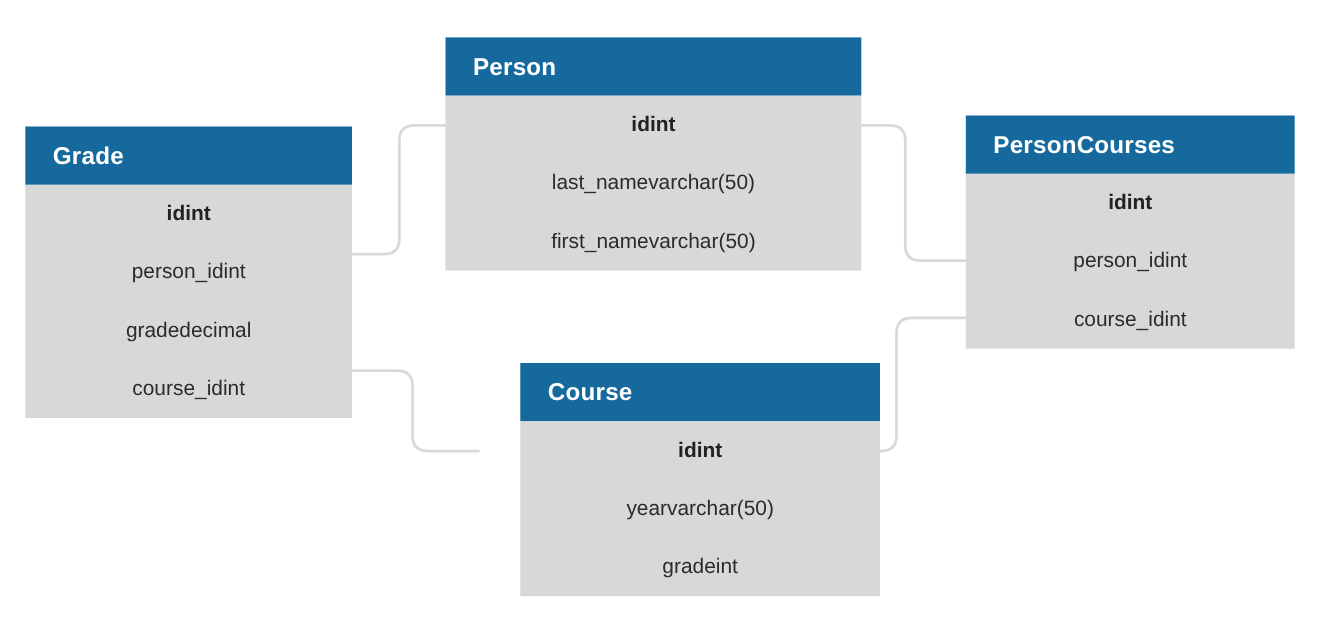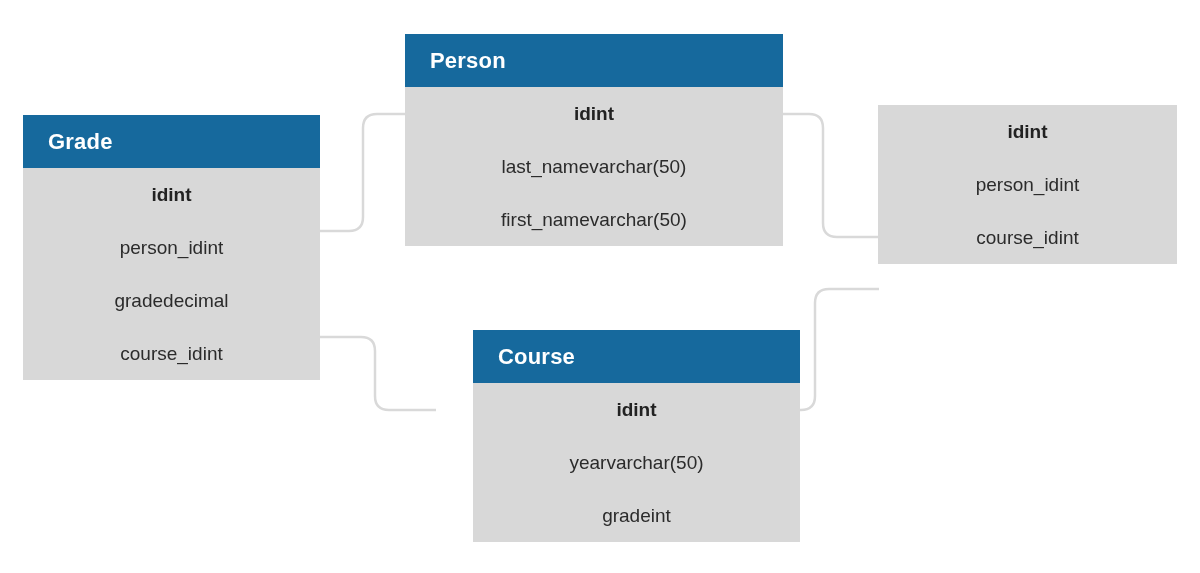--- a/index.html
+++ b/index.html
@@ -128,20 +128,23 @@
         <span>varchar(50)</span>
       </div>
       <div class="row">
         <span>grade</span>
         <span>int</span>
       </div>
     </div>
   </div>
 
   <div class="table t-personcourses">
+    <div class="thead">
+      <span>PersonCourses</span>
+    </div>
     <div class="tbody">
       <div class="row pk">
         <span>id</span>
         <span>int</span>
       </div>
       <div class="row">
         <span>person_id</span>
         <span>int</span>
       </div>
       <div class="row">

